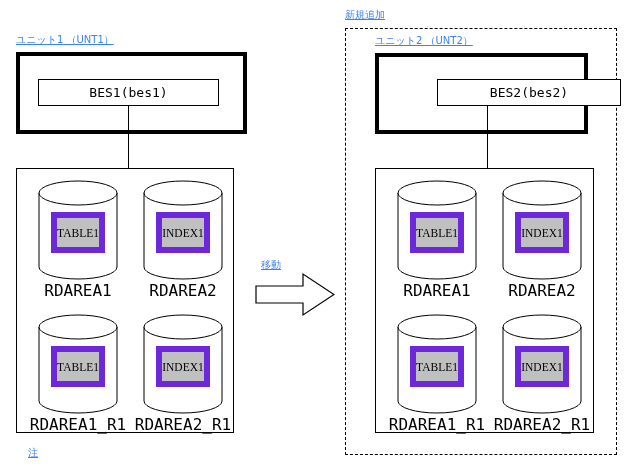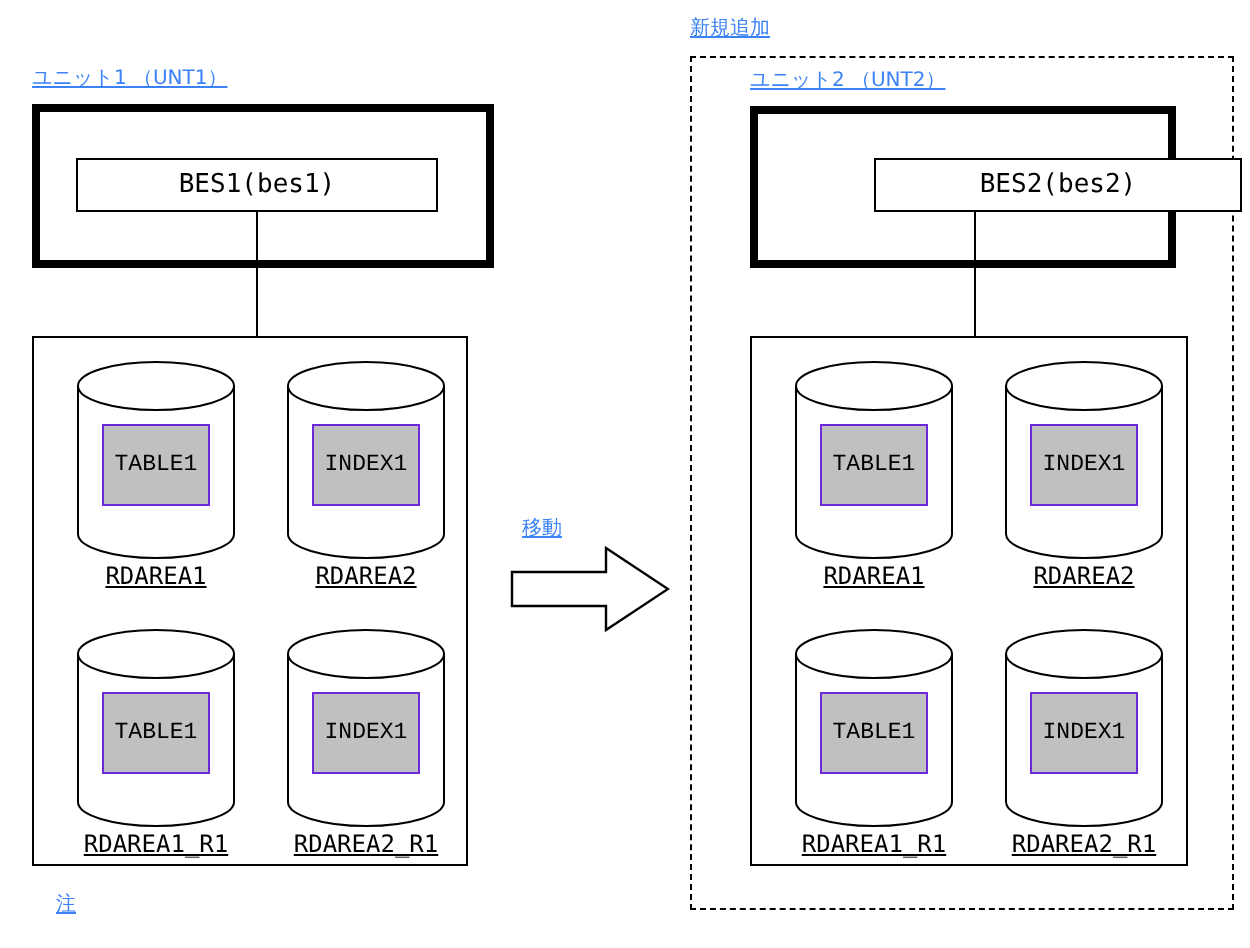--- a/index.html
+++ b/index.html
@@ -101,41 +101,40 @@
     width: 80px;
     height: 100px;
   }
   .cyl svg { display: block; }
 
   .cyl-label {
     position: absolute;
     top: 101px;
     left: 50%;
     transform: translateX(-50%);
-    font-size: 12px;
+    font-size: 16px;
     font-family: "DejaVu Sans Mono", "Liberation Mono", monospace;
     white-space: nowrap;
     color: #000;
-    text-decoration: underline;
   }
 
   .cyl-chip {
     position: absolute;
     left: 13px;
     top: 32px;
     width: 54px;
     height: 41px;
     background: #c0c0c0;
-    border: 1px solid #6d28d9;
+    border: 6px solid #6d28d9;
     box-sizing: border-box;
     display: flex;
     align-items: center;
     justify-content: center;
     font-size: 11.5px;
-    font-family: Liberation Mono, monospace;
+    font-family: Liberation Serif, serif;
     color: #000;
   }
 
   
   .arrow {
     position: absolute;
     left: 255px;
     top: 272px;
     width: 80px;
     height: 45px;

